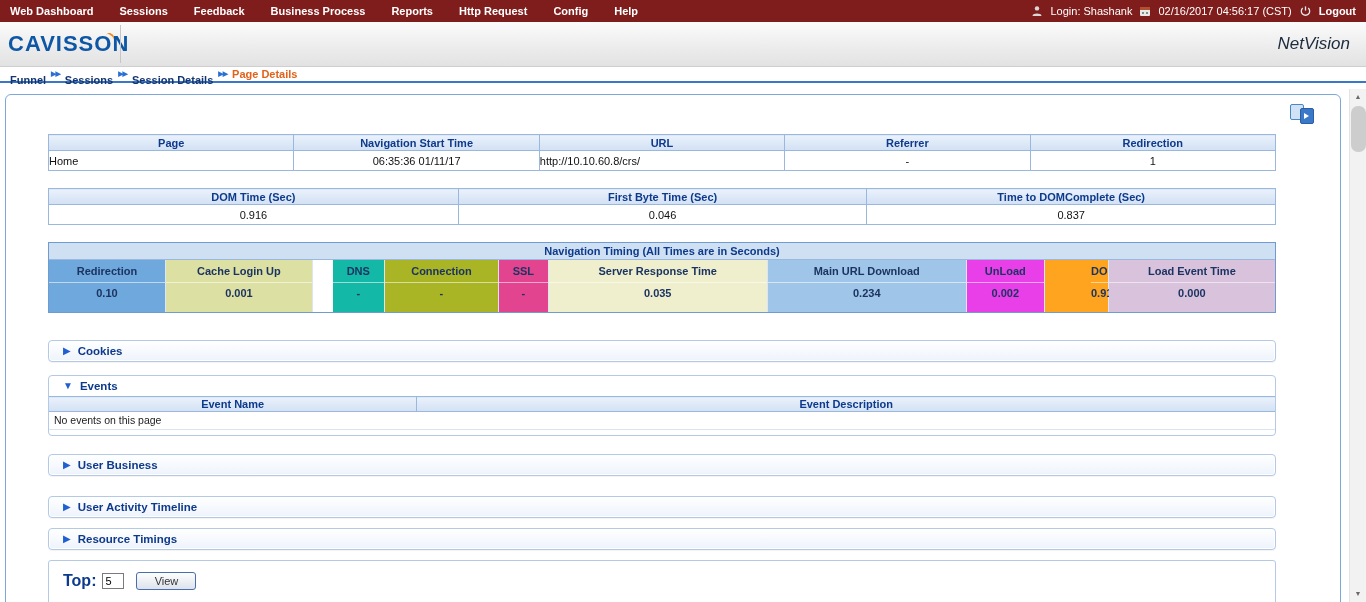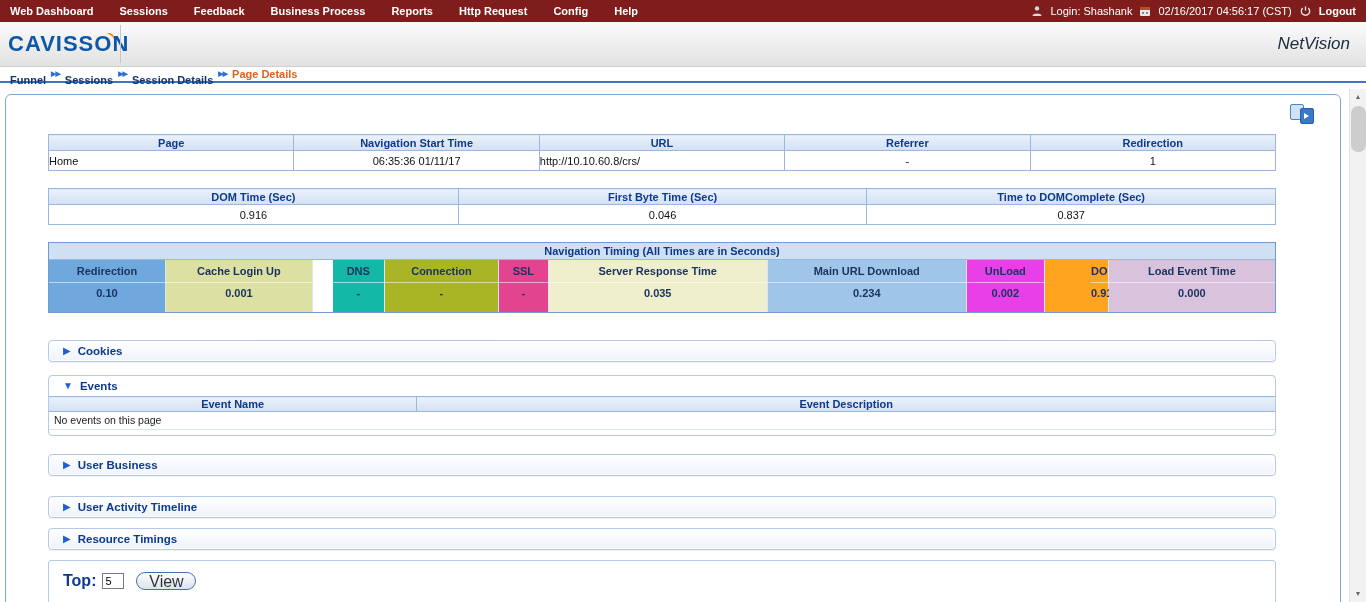--- a/index.html
+++ b/index.html
@@ -93,22 +93,22 @@
                     border: 1px solid #9ab7dd; border-left: none; height: 15px; }
   table.events th:last-child { border-right: none; }
   .events-empty { font-size: 10.5px; color: #222; padding: 2px 0 3px 5px; border-bottom: 1px solid #d8e4f2; }
 
   
   .resource-box { border: 1px solid #b3c9e6; border-radius: 3px; height: 120px; padding: 11px 0 0 14px; }
   .top-row { display: flex; align-items: center; gap: 6px; }
   .top-label { color: #0d3a8c; font-weight: bold; font-size: 16px; }
   .top-input { width: 22px; height: 16px; border: 1px solid #7a7a7a; font-size: 11px; padding: 0 2px;
                font-family: "Liberation Sans", sans-serif; }
-  .view-btn { width: 60px; height: 18px; border: 1px solid #4a6ea9; border-radius: 9px; margin-left: 6px;
-              background: linear-gradient(#fdfdfd, #dde3ec); font-size: 16px; color: #333; cursor: pointer;
+  .view-btn { width: 60px; height: 18px; border: 1px solid #4a6ea9; border-radius: 3px; margin-left: 6px;
+              background: linear-gradient(#fdfdfd, #dde3ec); font-size: 11px; color: #333; cursor: pointer;
               font-family: "Liberation Sans", sans-serif; }
   .slowest-row { display: flex; margin-top: 18px; }
   .slowest-col { font-weight: bold; color: #1b5bc8; font-size: 12.5px; }
   .sc0 { width: 23%; } .sc1 { width: 30%; } .sc2 { width: 23%; } .sc3 { width: 24%; }
 
   
   .scrollbar { position: absolute; right: 0; top: 89px; width: 17px; height: 513px; background: #f2f2f2;
                border-left: 1px solid #e4e4e4; }
   .sb-btn { height: 16px; width: 100%; text-align: center; font-size: 7px; color: #6a6a6a; line-height: 16px;
             background: #f2f2f2; cursor: pointer; }

